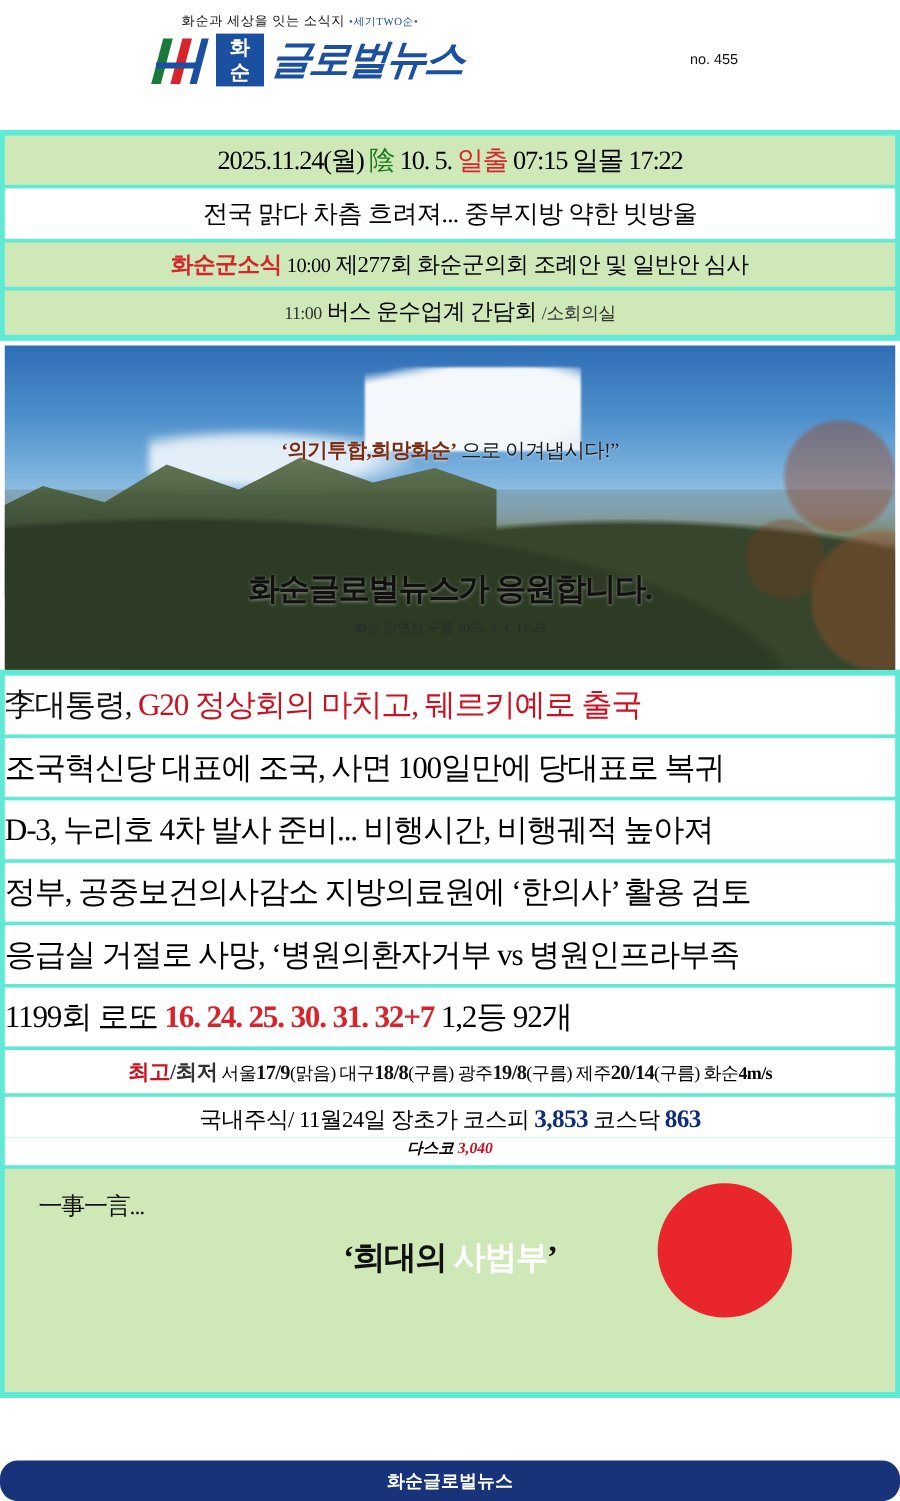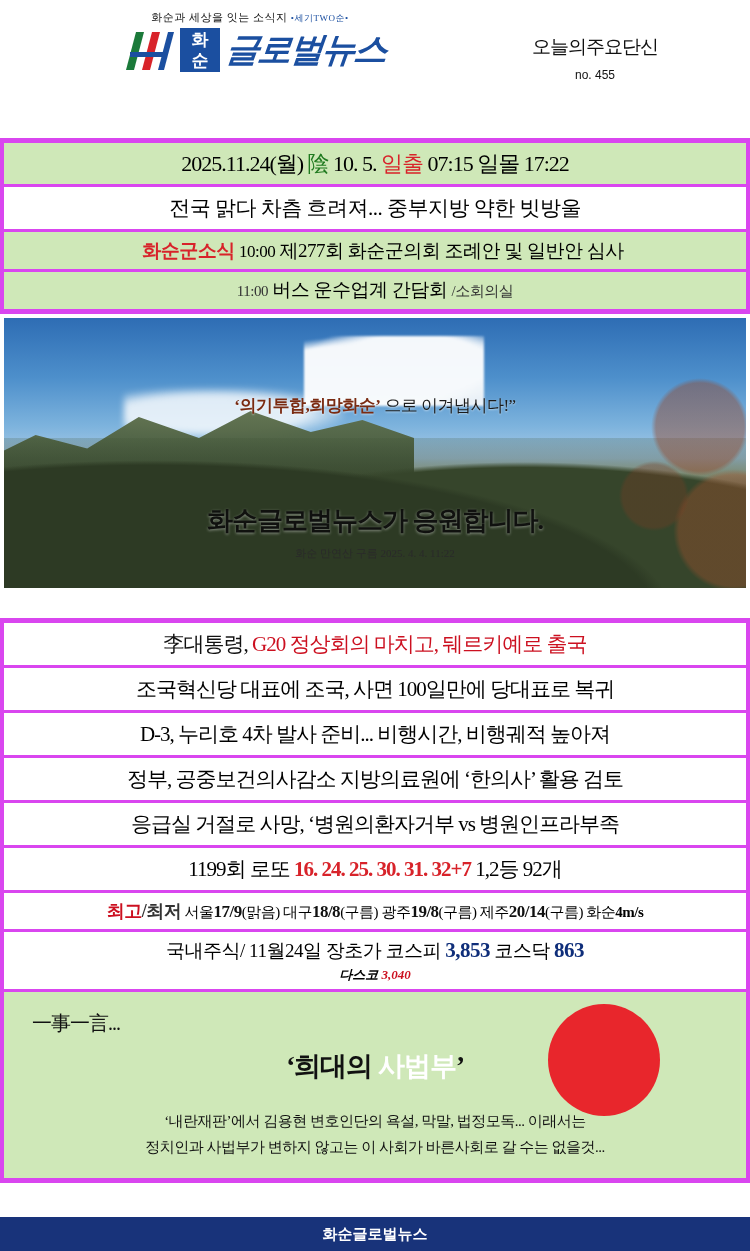--- a/index.html
+++ b/index.html
@@ -38,23 +38,22 @@
     letter-spacing:-2px; margin-left:2px; transform:skewX(-6deg);
   }
   .head-right {
     position:absolute; right:70px; top:34px; text-align:center; width:170px;
   }
   .head-right .t1 { font-size:19px; color:#111; letter-spacing:-1px; }
   .head-right .t2 { font-size:12px; color:#111; margin-top:8px; font-family:"Liberation Sans", sans-serif;}
 
   
   .band {
-    background:#d946ef;
+    background:#5eead4;
     padding:2px 0 2px 0;
-    margin-top:30px;
   }
   .row {
     background:#ffffff;
     margin:3px 4px;
     text-align:center;
     letter-spacing:-0.5px;
   }
   .row.green { background:#cfe8b8; }
   .r-date {
     font-size:22px; padding:6px 0 5px; letter-spacing:-1px;
@@ -119,22 +118,22 @@
     color:#10110f; font-size:26px; font-weight:bold; letter-spacing:-1px;
     text-shadow:0 1px 3px rgba(255,255,255,.45);
   }
   .photo-cap {
     position:absolute; left:0; right:0; top:228px; text-align:center;
     color:#2a2a2a; font-size:11px; letter-spacing:0;
   }
 
   
   .hl {
-    background:#fff; margin:3px 4px; text-align:center;
-    font-size:21px; padding:7px 0 7px; letter-spacing:-1px;
+    background:#fff; margin:3px 4px; 
+    font-size:26px; padding:7px 0 7px; letter-spacing:-1px;
   }
   .hl .r { color:#cc1020; }
   .hl .b { color:#111; }
   .lotto .num { color:#d8232a; font-weight:bold; }
 
   .temps {
     background:#fff; margin:3px 4px; padding:6px 0 6px; text-align:center;
     font-size:15px; letter-spacing:-0.5px;
   }
   .temps .hi { color:#cc1020; font-weight:bold; font-size:18px; }
@@ -175,20 +174,21 @@
     position:absolute; left:0; right:0; top:116px; text-align:center;
     font-size:15px; line-height:1.75; color:#111; letter-spacing:-0.5px;
   }
 
   
   .footer {
     position:absolute; left:0; bottom:0; width:750px; height:34px;
     background:#18337a; color:#fff; display:flex; align-items:center; justify-content:center;
     font-size:15px; font-weight:bold; letter-spacing:0;
     font-family:"Liberation Sans", sans-serif;
+    border-radius:15px;
   }
 </style>
 </head>
 <body>
 
 <div class="page">
 
   <div class="header">
     <div class="masthead-sub">
       <span>화순과 세상을 잇는 소식지</span>
@@ -205,21 +205,20 @@
         </svg>
       </div>
       <div class="logo-badge">
         <span>화</span>
         <span>순</span>
       </div>
       <div class="logo-script">글로벌뉴스</div>
     </div>
 
     <div class="head-right">
-      <div class="t1">오늘의주요단신</div>
       <div class="t2">no. 455</div>
     </div>
   </div>
 
   <div class="band">
     <div class="row green r-date">
       <span>2025.11.24(월)</span>
       <span class="grn">陰</span>
       <span>10. 5.</span>
       <span class="red">일출</span>
@@ -301,21 +300,17 @@
       <span class="v">3,040</span>
     </div>
 
     <div class="opinion">
       <div class="op-label">一事一言...</div>
       <div class="op-circle"></div>
       <div class="op-title">
         <span>‘희대의</span>
         <span class="w">사법부</span><span>’</span>
       </div>
-      <div class="op-body">
-        <div>‘내란재판’에서 김용현 변호인단의 욕설, 막말, 법정모독... 이래서는</div>
-        <div>정치인과 사법부가 변하지 않고는 이 사회가 바른사회로 갈 수는 없을것...</div>
-      </div>
     </div>
   </div>
 
   <div class="footer">화순글로벌뉴스</div>
 </div>
 
 </body></html>

